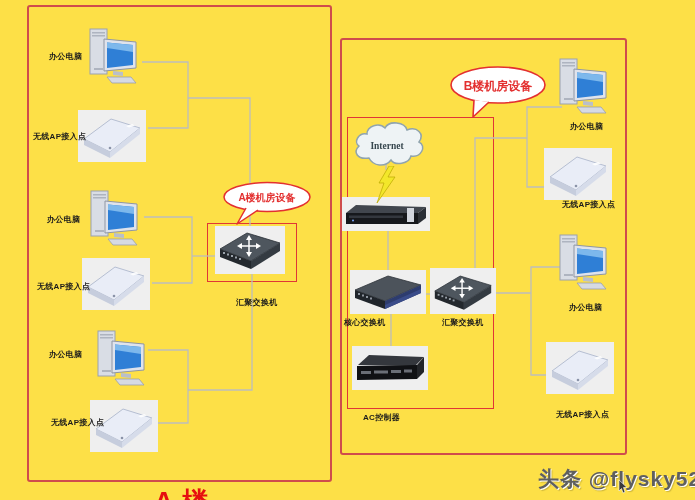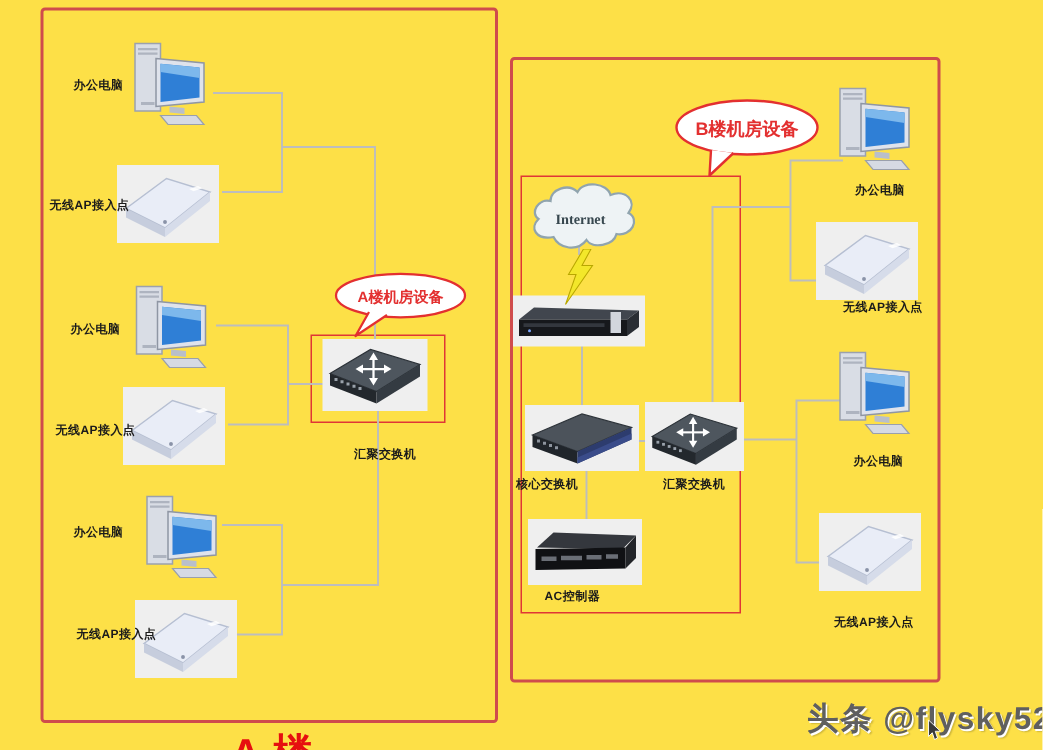--- a/index.html
+++ b/index.html
@@ -203,21 +203,21 @@
     </svg>
   <svg class="abs" style="left:558px;top:234px;" width="52" height="58">
       <use href="#sym-pc"></use>
     </svg>
   <svg class="abs" style="left:548px;top:344px;" width="64" height="50">
       <use href="#sym-ap"></use>
     </svg>
 
   <span class="lbl" style="left:344px;top:317px;">核心交换机</span>
   <span class="lbl" style="left:442px;top:317px;">汇聚交换机</span>
-  <span class="lbl" style="left:363px;top:392px;">AC控制器</span>
+  <span class="lbl" style="left:363px;top:412px;">AC控制器</span>
   <span class="lbl" style="left:570px;top:121px;">办公电脑</span>
   <span class="lbl" style="left:562px;top:199px;">无线AP接入点</span>
   <span class="lbl" style="left:569px;top:302px;">办公电脑</span>
   <span class="lbl" style="left:556px;top:409px;">无线AP接入点</span>
 
   <svg class="abs" style="left:448px;top:64px;" width="102" height="58">
     <ellipse cx="50" cy="21" rx="47" ry="18" fill="#ffffff" stroke="#e33030" stroke-width="1.6"></ellipse>
     <path d="M26,36 L25,53 L41,38" fill="#ffffff" stroke="#e33030" stroke-width="1.6" stroke-linejoin="round"></path>
     <text class="callout-text" x="50" y="26" font-size="12" text-anchor="middle">B楼机房设备</text>
   </svg>

